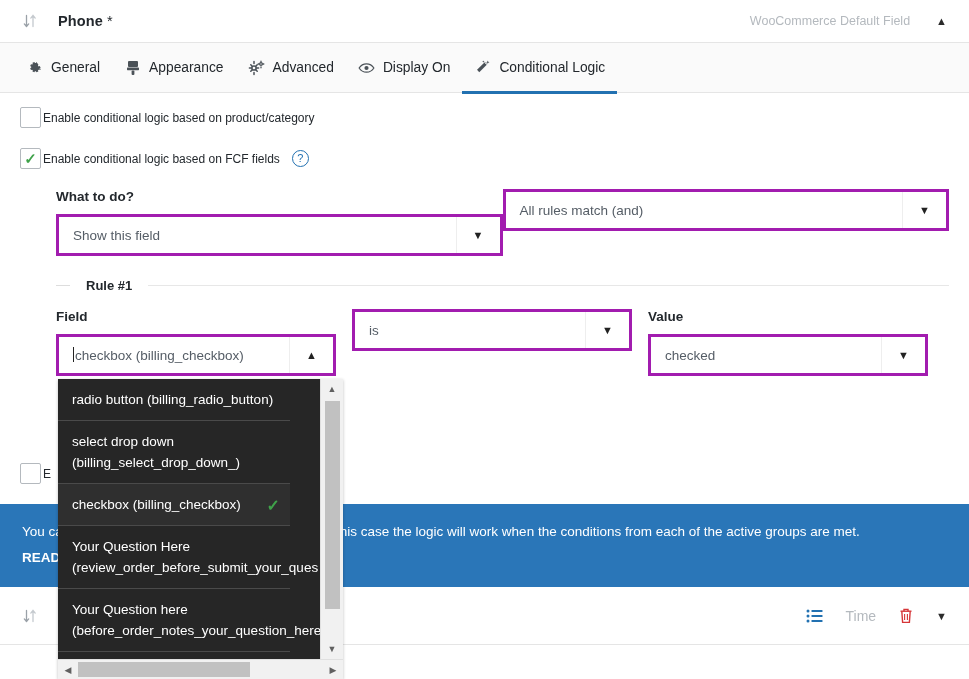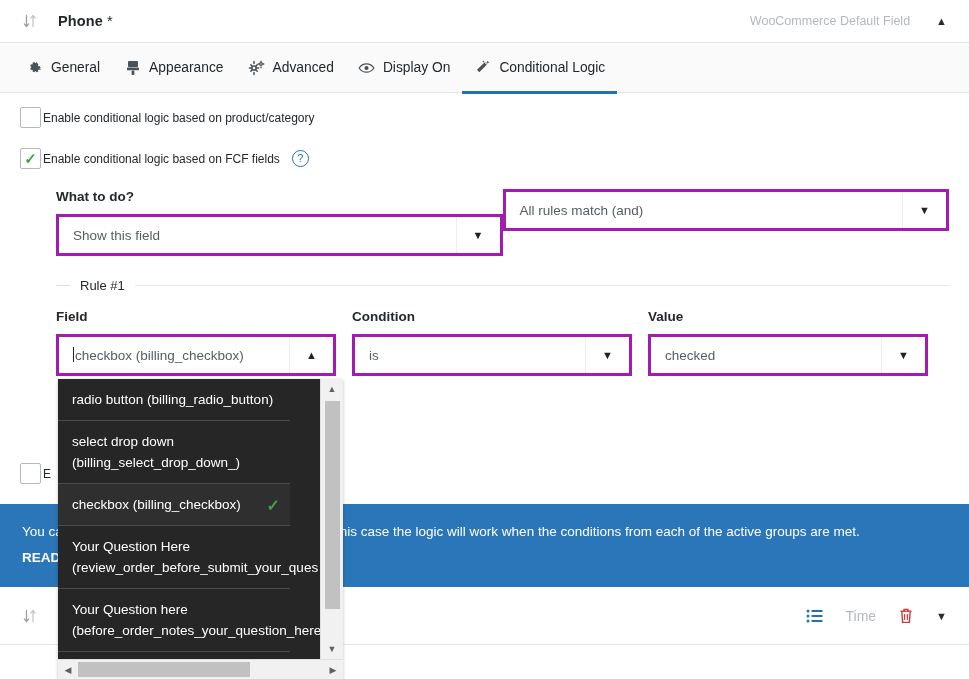--- a/index.html
+++ b/index.html
@@ -85,22 +85,22 @@
   .sel .val { padding-left: 14px; font-size: 13.5px; color: #555d66; }
   .sel .arrow {
     margin-left: auto; width: 44px; height: 100%; border-left: 1px solid #eee;
     display: flex; align-items: center; justify-content: center;
     font-size: 11px; color: #222;
   }
 
   
   .rule-block { padding: 22px 20px 0 56px; }
   .rule-legend {
-    display: flex; align-items: center; gap: 10px;
-    font-size: 13px; color: #23282d; font-weight: 400;
+    display: flex; align-items: center; gap: 16px;
+    font-size: 13px; color: #23282d; font-weight: 700;
   }
   .rule-legend .dash { width: 14px; height: 1px; background: #ddd; }
   .rule-legend .line { flex: 1; height: 1px; background: #e7e7e7; }
 
   .rule-cols { display: flex; gap: 16px; margin-top: 16px; }
   .rc { width: 280px; }
   .rule-caret-up { font-size: 11px; color: #222; }
 
   .addnew-wrap { padding-left: 16px; padding-top: 24px; }
   .btn-addnew {
@@ -298,21 +298,20 @@
       <div class="rule-cols">
         <div class="rc">
           <div class="fl-label">Field</div>
           <div class="sel">
             <span class="val"><span class="caret-cursor"></span><span>checkbox (billing_checkbox)</span></span>
             <span class="arrow rule-caret-up">▲</span>
           </div>
         </div>
 
         <div class="rc">
-          <div class="fl-label">Condition</div>
           <div class="sel">
             <span class="val">is</span>
             <span class="arrow">▼</span>
           </div>
         </div>
 
         <div class="rc">
           <div class="fl-label">Value</div>
           <div class="sel">
             <span class="val">checked</span>

